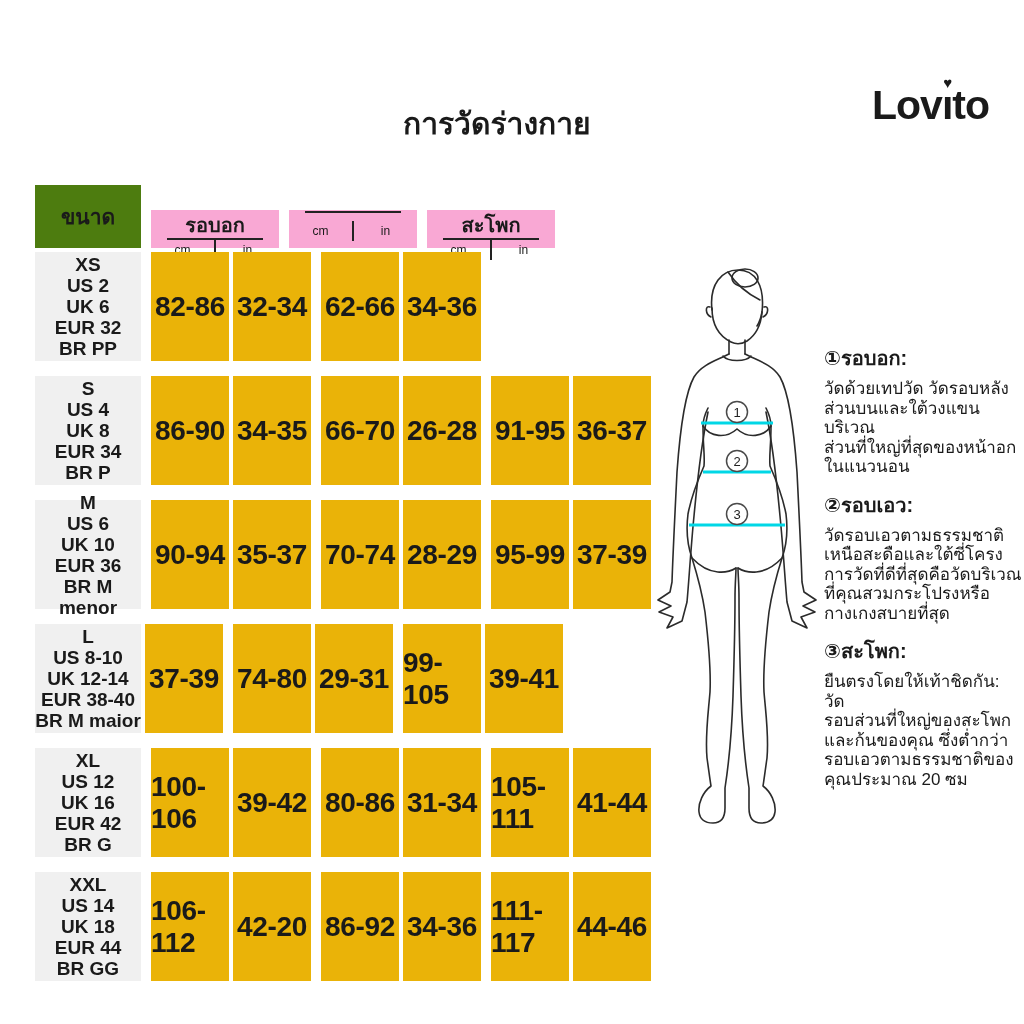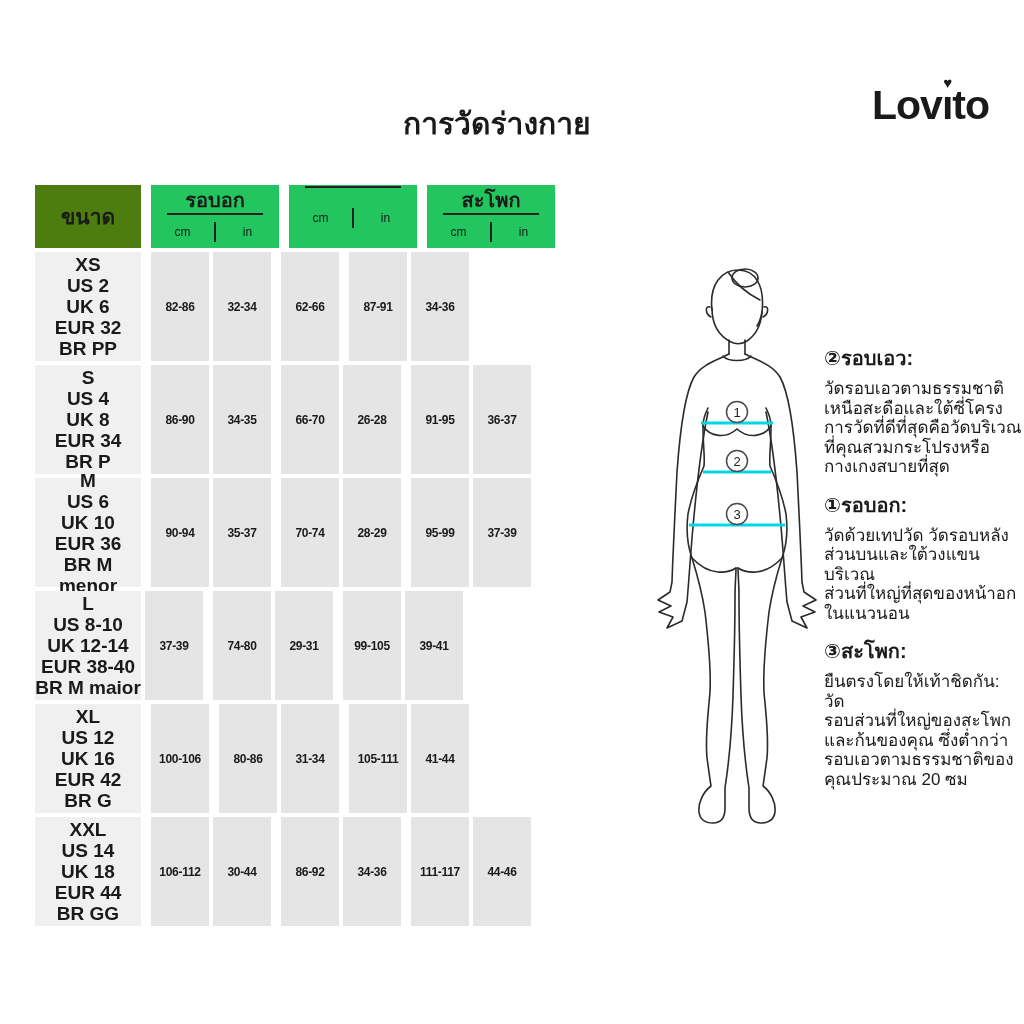--- a/index.html
+++ b/index.html
@@ -11,31 +11,31 @@
   
   .title{left:403px;top:100px;font-size:30px;font-weight:bold;letter-spacing:0;}
   .brand{left:872px;top:82px;font-size:41px;font-weight:bold;letter-spacing:-1px;}
   .brand .i-wrap{position:relative;display:inline-block;}
   .brand .tittle{position:absolute;left:50%;top:-7px;transform:translateX(-50%);font-size:15px;line-height:1;}
   
   .size-table{left:35px;top:185px;width:616px;}
   .thead{display:flex;height:63px;margin-bottom:4px;}
   .size-h{width:106px;background:#4d7c0f;display:flex;align-items:center;justify-content:center;
           font-size:21px;font-weight:bold;}
-  .group-h{width:128px;margin-left:10px;background:#22c55e;display:flex;flex-direction:column;}
+  .group-h{width:128px;margin-left:10px;background:#f9a8d4;display:flex;flex-direction:column;margin-top:25px;}
   .g-title{text-align:center;font-size:20px;font-weight:bold;padding-top:3px;line-height:24px;}
   .g-rule{border-top:2px solid #222;margin:1px 16px 0 16px;}
   .g-units{display:flex;flex:1;align-items:center;}
   .g-unit{flex:1;text-align:center;font-size:12px;}
   .g-vline{width:2px;height:20px;background:#222;}
-  .trow{display:flex;height:109px;margin-bottom:4px;}
+  .trow{display:flex;height:109px;margin-bottom:15px;}
   .size-c{width:106px;background:#f0f0f0;display:flex;align-items:center;justify-content:center;
           text-align:center;font-size:19px;font-weight:bold;line-height:21px;white-space:pre-line;}
-  .val-c{width:58px;background:#e5e5e5;display:flex;align-items:center;justify-content:center;
-         font-size:12px;font-weight:bold;letter-spacing:-0.3px;}
+  .val-c{width:78px;background:#eab308;display:flex;align-items:center;justify-content:center;
+         font-size:28px;font-weight:bold;letter-spacing:-0.3px;}
   .val-c.g{margin-left:10px;}
   .val-c.i{margin-left:4px;}
   
   .figure{left:648px;top:250px;width:182px;height:582px;}
   
   .notes{left:824px;top:342px;width:200px;}
   .note{margin:0 0 12px 0;}
   .note-h{font-size:20px;font-weight:bold;margin:0 0 5px 0;}
   .note-p{font-size:17px;line-height:19.5px;margin:0;white-space:pre-line;}
 </style>
@@ -79,21 +79,20 @@
 
   <div class="trow">
     <div class="size-c">XS
 US 2
 UK 6
 EUR 32
 BR PP</div>
     <div class="val-c g">82-86</div>
     <div class="val-c i">32-34</div>
     <div class="val-c g">62-66</div>
-    <div class="val-c g">87-91</div>
     <div class="val-c i">34-36</div>
   </div>
 
   <div class="trow">
     <div class="size-c">S
 US 4
 UK 8
 EUR 34
 BR P</div>
     <div class="val-c g">86-90</div>
@@ -131,34 +130,35 @@
     <div class="val-c i">39-41</div>
   </div>
 
   <div class="trow">
     <div class="size-c">XL
 US 12
 UK 16
 EUR 42
 BR G</div>
     <div class="val-c g">100-106</div>
+    <div class="val-c i">39-42</div>
     <div class="val-c g">80-86</div>
     <div class="val-c i">31-34</div>
     <div class="val-c g">105-111</div>
     <div class="val-c i">41-44</div>
   </div>
 
   <div class="trow">
     <div class="size-c">XXL
 US 14
 UK 18
 EUR 44
 BR GG</div>
     <div class="val-c g">106-112</div>
-    <div class="val-c i">30-44</div>
+    <div class="val-c i">42-20</div>
     <div class="val-c g">86-92</div>
     <div class="val-c i">34-36</div>
     <div class="val-c g">111-117</div>
     <div class="val-c i">44-46</div>
   </div>
 </div>
 
 <svg class="abs figure" viewBox="0 0 182 582" xmlns="http://www.w3.org/2000/svg">
   <g fill="none" stroke="#2b2b2b" stroke-width="1.6" stroke-linecap="round" stroke-linejoin="round">
 
@@ -200,33 +200,33 @@
     <text x="89" y="167" font-size="13" text-anchor="middle" fill="#222">1</text>
     <circle cx="89" cy="211" r="10.5" fill="#ffffff" stroke="#4a4a4a" stroke-width="1.5"></circle>
     <text x="89" y="216" font-size="13" text-anchor="middle" fill="#222">2</text>
     <circle cx="89" cy="264" r="10.5" fill="#ffffff" stroke="#4a4a4a" stroke-width="1.5"></circle>
     <text x="89" y="269" font-size="13" text-anchor="middle" fill="#222">3</text>
   </g>
 </svg>
 
 <div class="abs notes">
   <div class="note">
+    <div class="note-h">①รอบอก:</div>
+    <p class="note-p">วัดด้วยเทปวัด วัดรอบหลัง
+ส่วนบนและใต้วงแขนบริเวณ
+ส่วนที่ใหญ่ที่สุดของหน้าอก
+ในแนวนอน</p>
+  </div>
+  <div class="note">
     <div class="note-h">②รอบเอว:</div>
     <p class="note-p">วัดรอบเอวตามธรรมชาติ
 เหนือสะดือและใต้ซี่โครง
 การวัดที่ดีที่สุดคือวัดบริเวณ
 ที่คุณสวมกระโปรงหรือ
 กางเกงสบายที่สุด</p>
-  </div>
-  <div class="note">
-    <div class="note-h">①รอบอก:</div>
-    <p class="note-p">วัดด้วยเทปวัด วัดรอบหลัง
-ส่วนบนและใต้วงแขนบริเวณ
-ส่วนที่ใหญ่ที่สุดของหน้าอก
-ในแนวนอน</p>
   </div>
   <div class="note">
     <div class="note-h">③สะโพก:</div>
     <p class="note-p">ยืนตรงโดยให้เท้าชิดกัน: วัด
 รอบส่วนที่ใหญ่ของสะโพก
 และก้นของคุณ ซึ่งต่ำกว่า
 รอบเอวตามธรรมชาติของ
 คุณประมาณ 20 ซม</p>
   </div>
 </div>

